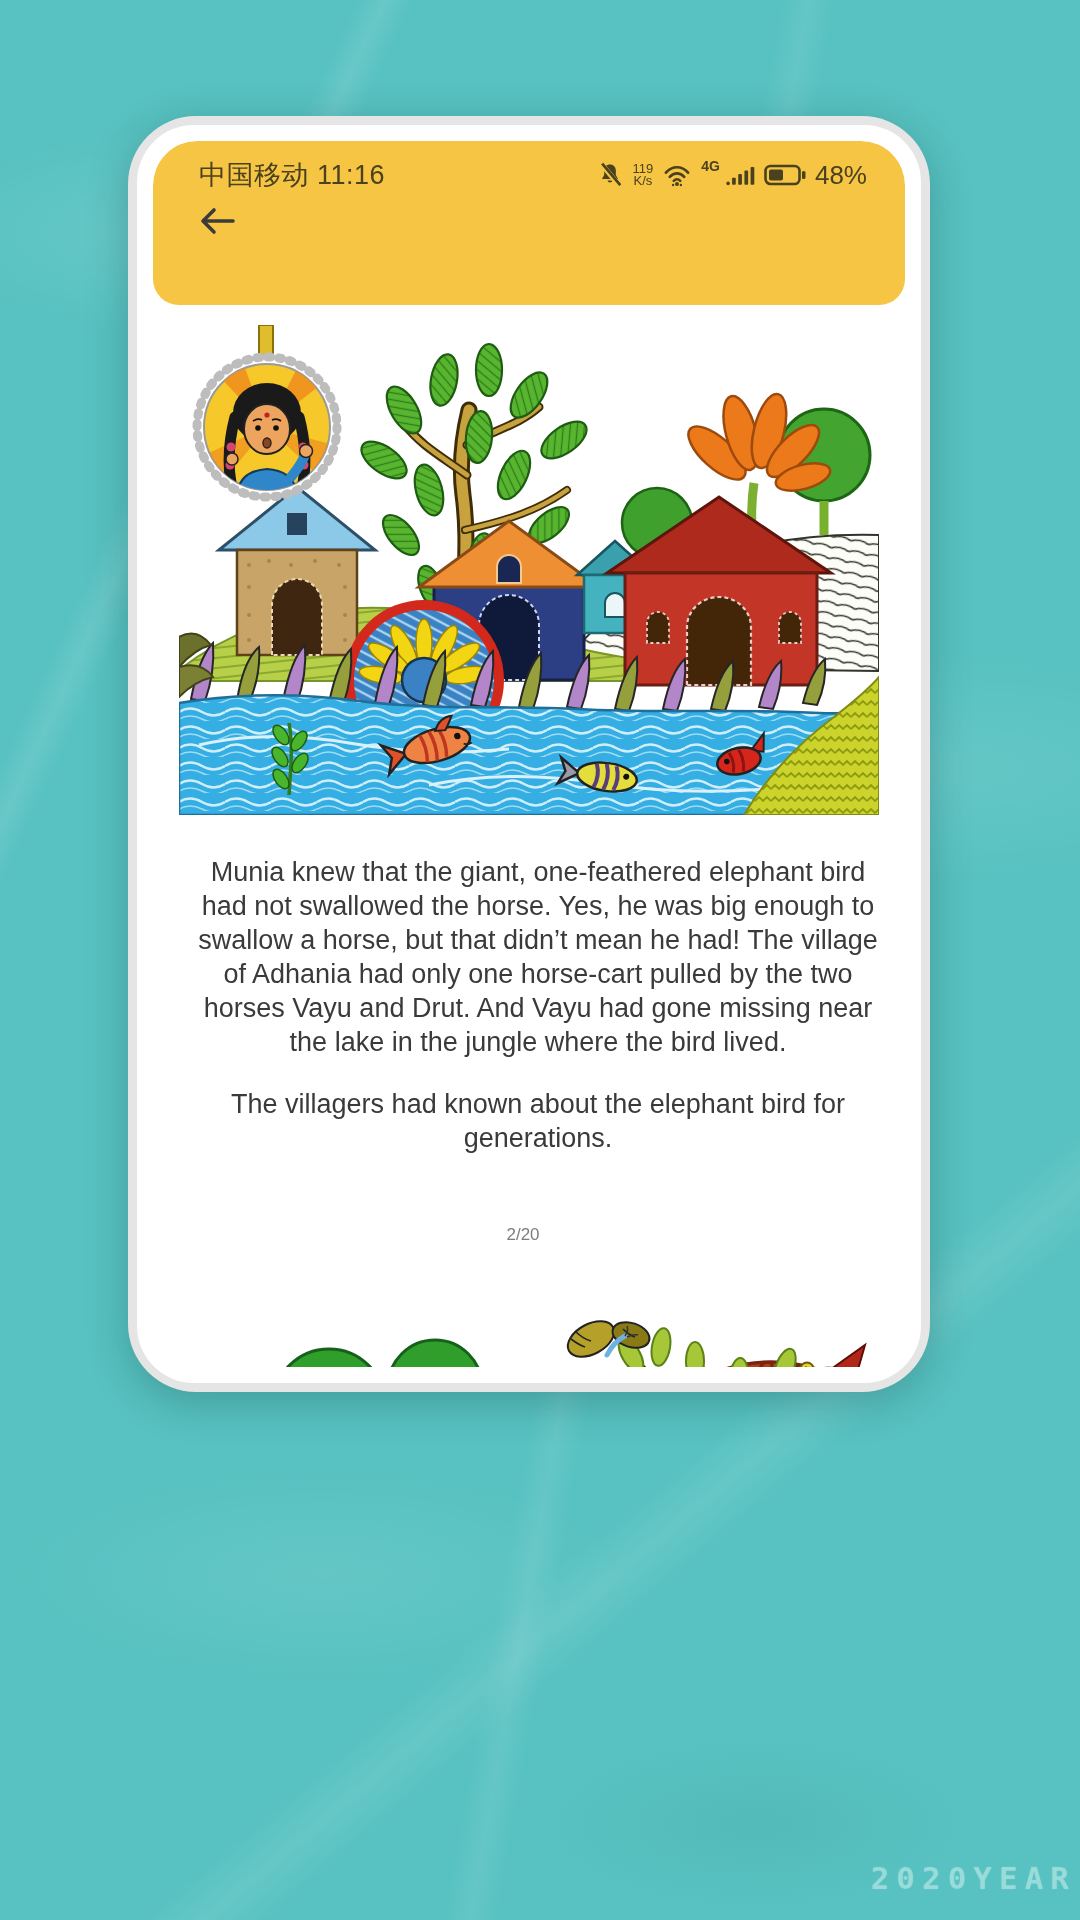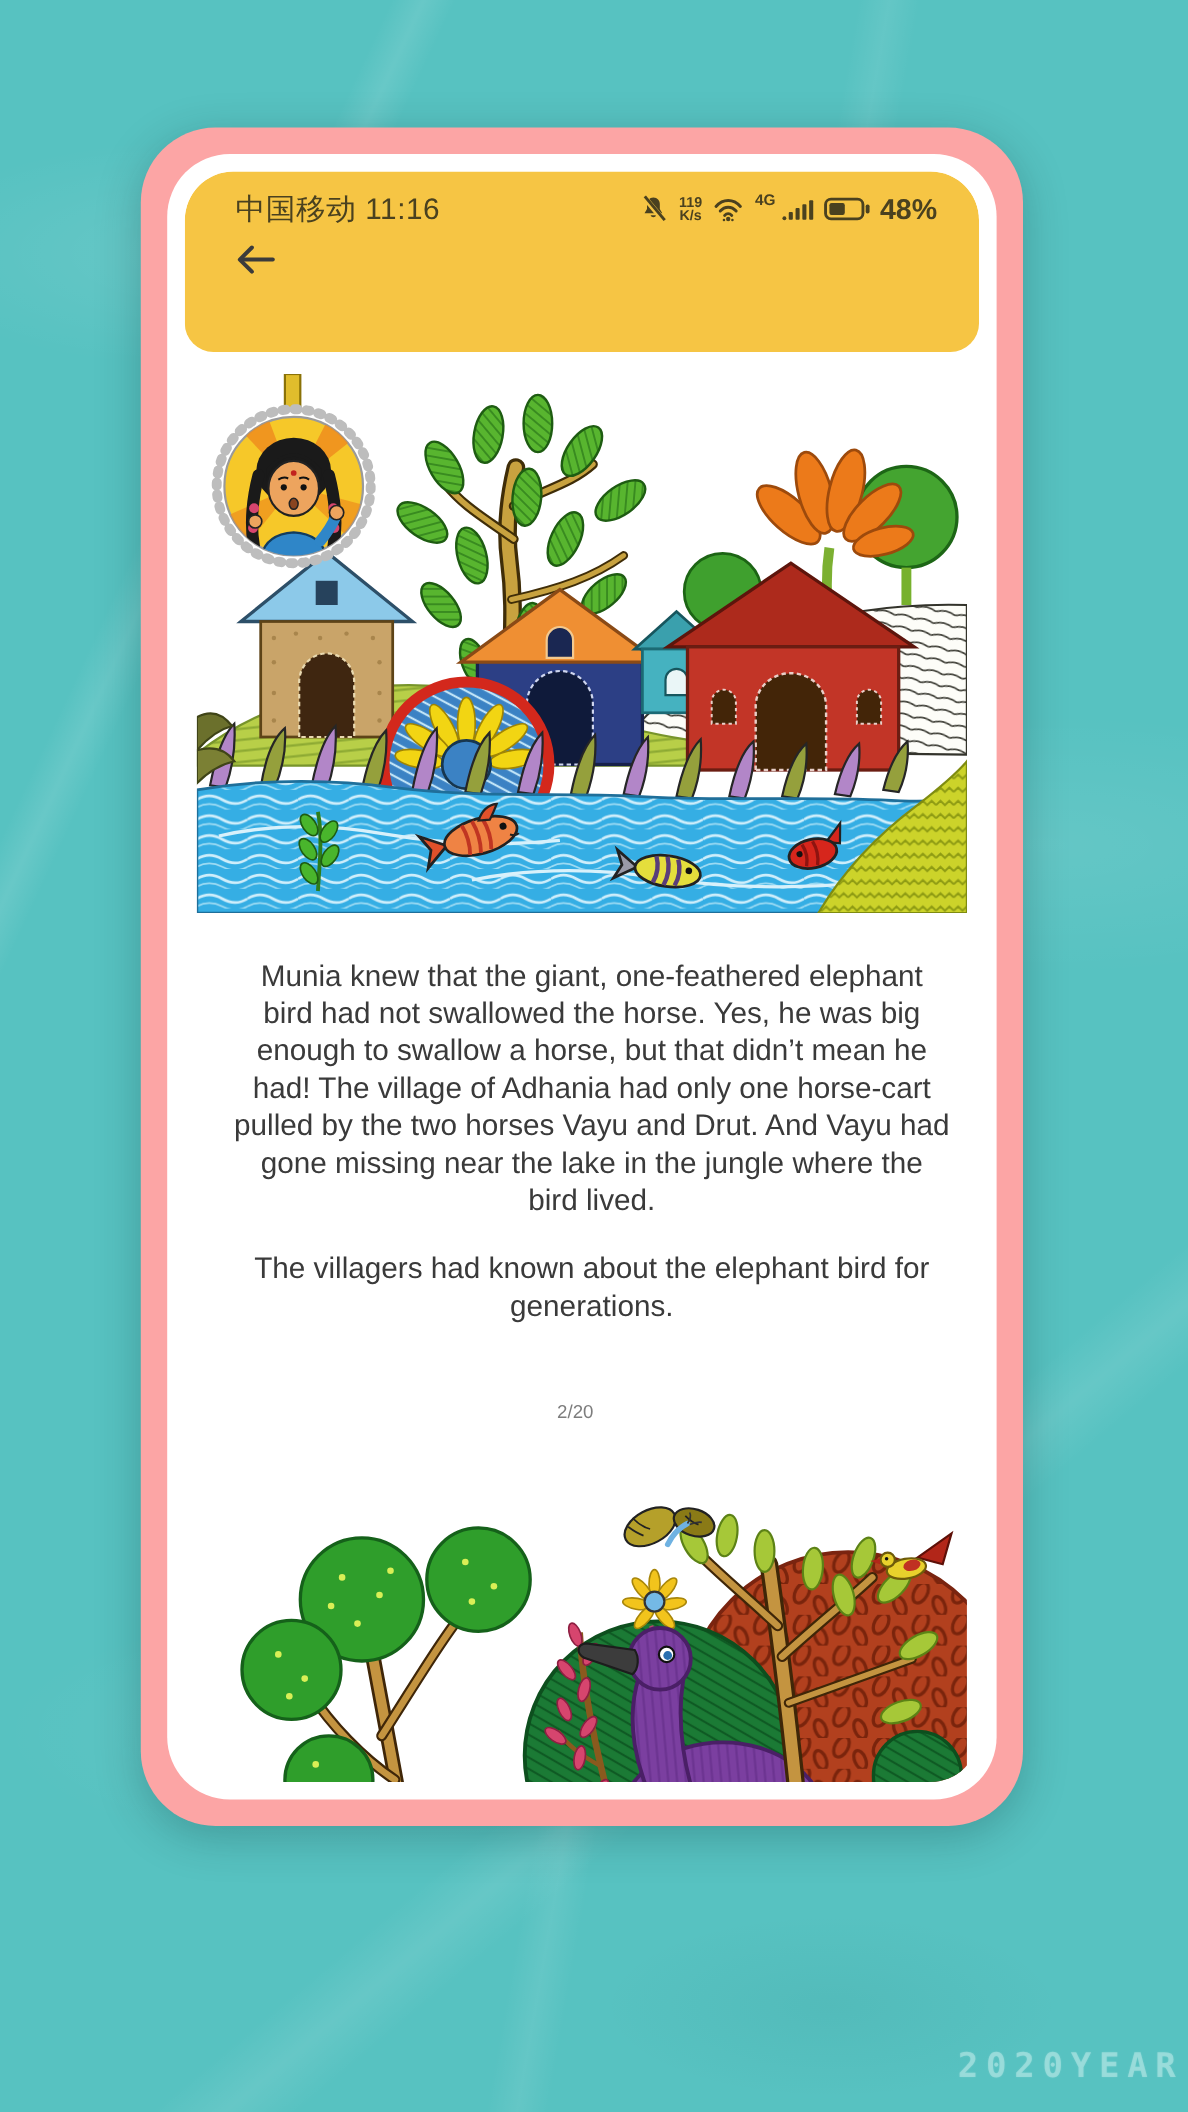--- a/index.html
+++ b/index.html
@@ -20,22 +20,22 @@
       radial-gradient(ellipse 460px 160px at 30% 82%, rgba(255,255,255,.08), transparent 70%),
       radial-gradient(ellipse 300px 120px at 70% 95%, rgba(0,60,60,.05), transparent 70%);
   }
   .watermark{
     position:absolute;right:4px;bottom:24px;
     font-family:"DejaVu Sans Mono",monospace;font-weight:bold;
     font-size:31px;letter-spacing:7px;color:rgba(238,255,253,.34);
     text-shadow:0 0 2px rgba(255,255,255,.15);
   }
   .phone{
-    position:absolute;left:128px;top:116px;width:802px;height:1544px;
-    background:#fca5a5;border-radius:68px;padding:24px;box-sizing:border-box;
+    position:absolute;left:128px;top:116px;width:802px;height:1276px;
+    background:#e5e5e5;border-radius:68px;padding:9px;box-sizing:border-box;
     box-shadow:0 10px 40px rgba(0,40,40,.25);
   }
   .bezel{
     width:100%;height:100%;background:#ffffff;border-radius:57px;
     padding:16px;box-sizing:border-box;
   }
   .screen{
     width:100%;height:100%;background:#ffffff;border-radius:44px;
     overflow:hidden;position:relative;
   }
@@ -43,23 +43,23 @@
     height:164px;background:#f6c544;border-radius:44px 44px 26px 26px;
     display:flex;flex-direction:column;box-sizing:border-box;
   }
   .status-row{
     display:flex;justify-content:space-between;align-items:center;
     padding:16px 38px 0 46px;color:#4a411f;
   }
   .carrier{font-size:27px;font-weight:500;letter-spacing:.5px;}
   .status-right{display:flex;align-items:center;gap:9px;height:30px;}
   .speed{display:flex;flex-direction:column;align-items:center;line-height:12px;
-         font-size:13px;font-weight:bold;color:#4a411f;}
+         font-size:13px;font-weight:normal;color:#4a411f;}
   .badge-4g{font-size:14px;font-weight:bold;align-self:flex-start;margin:-2px -4px 0 0;}
-  .battery-pct{font-size:26px;font-weight:700;}
+  .battery-pct{font-size:26px;font-weight:400;}
   .nav-row{flex:1;position:relative;display:flex;align-items:center;}
   .back-btn{position:absolute;left:42px;top:6px;width:44px;height:44px;cursor:pointer;
             background:none;border:none;padding:0;}
   .page-title{width:100%;text-align:center;font-size:31px;font-weight:bold;
               color:#171717;letter-spacing:.3px;margin-top:4px;}
   .content{padding-top:20px;}
   .illo{display:block;width:700px;margin:0 auto;}
   .text-block{padding:0 26px 0 44px;margin-top:40px;
               font-size:27px;line-height:34px;color:#3a3a3a;text-align:center;}
   .para{margin:0;}

